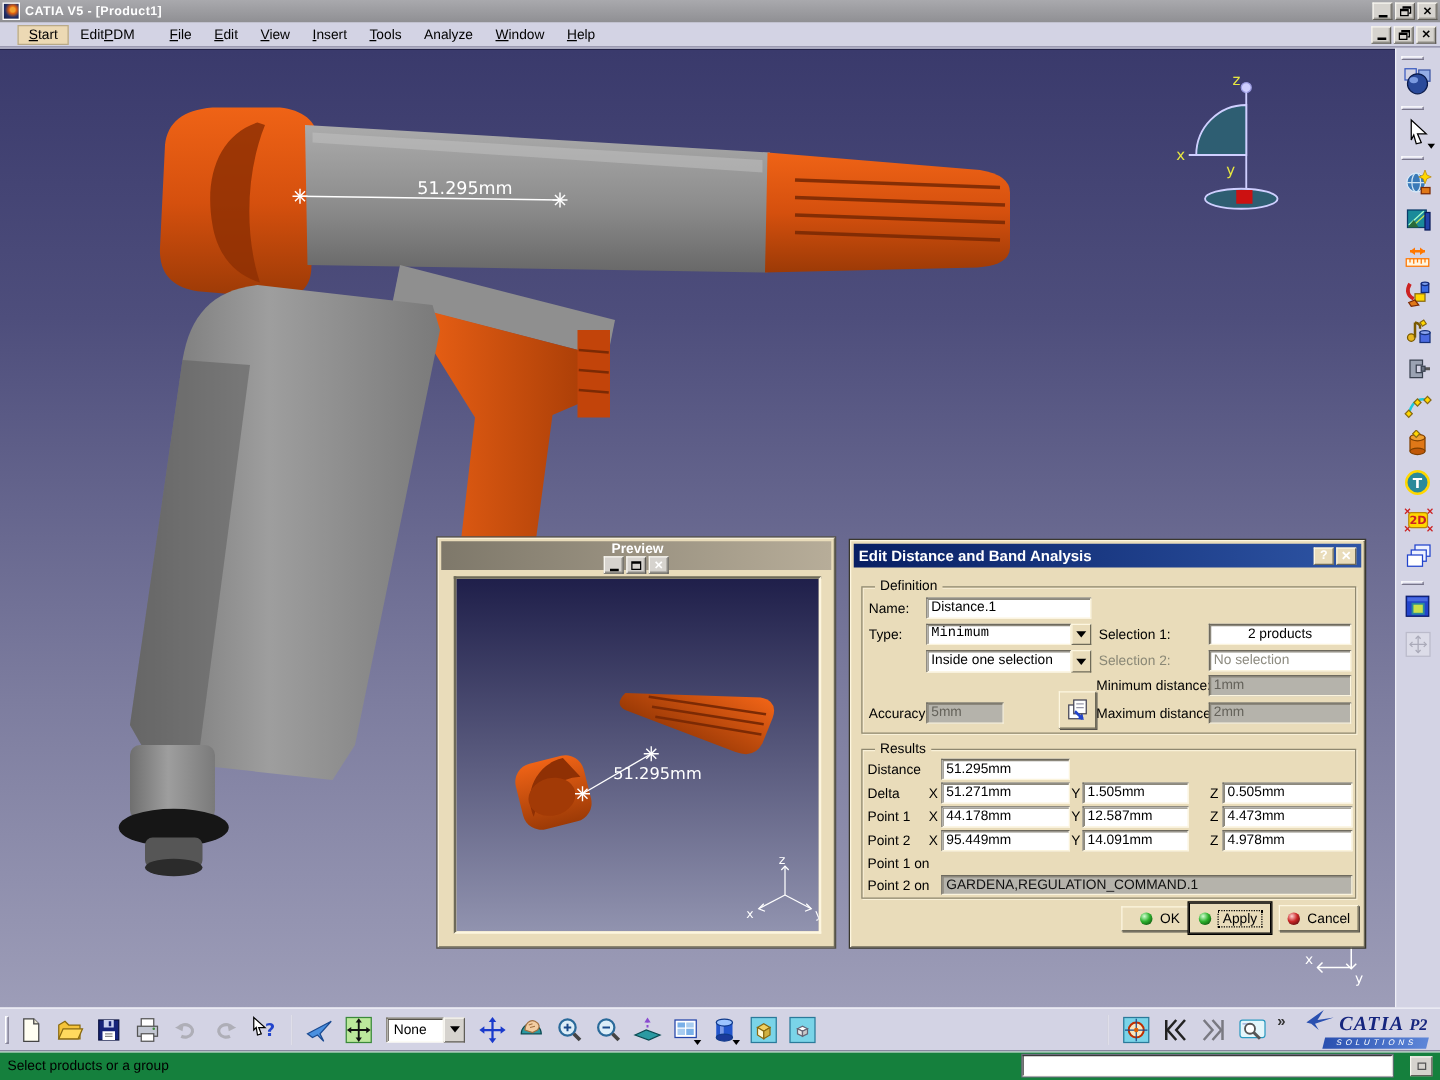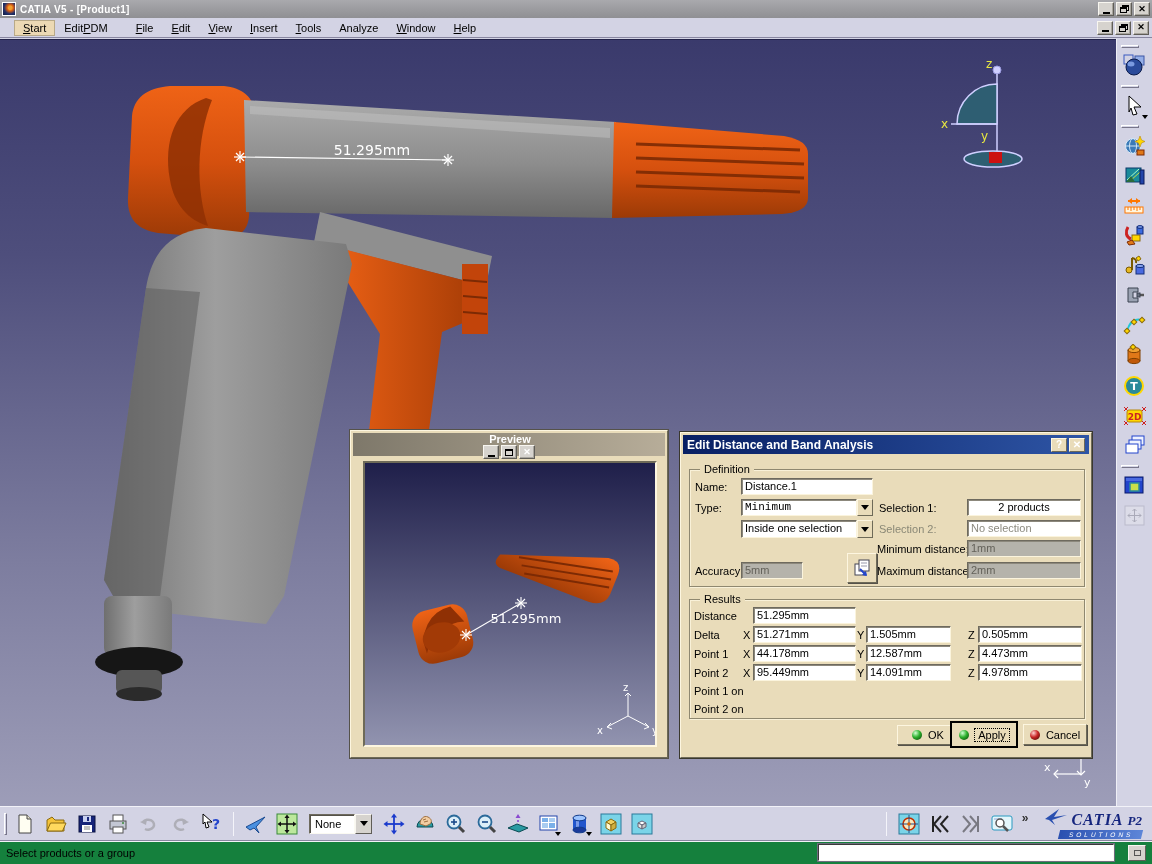--- a/index.html
+++ b/index.html
@@ -561,20 +561,21 @@
     <span class="lbl" style="left:13px; top:234px;">Point 2</span>
     <span class="lbl" style="left:62px; top:234px;">X</span>
     <div class="fld" style="left:72px; top:231px; width:103px; height:17px;">95.449mm</div>
     <span class="lbl" style="left:176px; top:234px;">Y</span>
     <div class="fld" style="left:185px; top:231px; width:85px; height:17px;">14.091mm</div>
     <span class="lbl" style="left:287px; top:234px;">Z</span>
     <div class="fld" style="left:297px; top:231px; width:104px; height:17px;">4.978mm</div>
 
     <span class="lbl" style="left:13px; top:252px;">Point 1 on</span>
     <span class="lbl" style="left:13px; top:270px;">Point 2 on</span>
+    <div class="fld disdark" style="left:72px; top:267px; width:329px; height:16px;">GARDENA,REGULATION_COMMAND.1</div>
 
     <span class="dbtn" style="left:216px; top:292px; width:62px; height:20px;">
       <span class="sphere green"></span>
         <span class="lab">OK</span>
     </span>
     <span class="dbtn def" style="left:270px; top:289px; width:66px; height:25px;">
       <span class="sphere green"></span>
         <span class="lab">Apply</span>
     </span>
     <span class="dbtn" style="left:342px; top:291px; width:64px; height:21px;">

